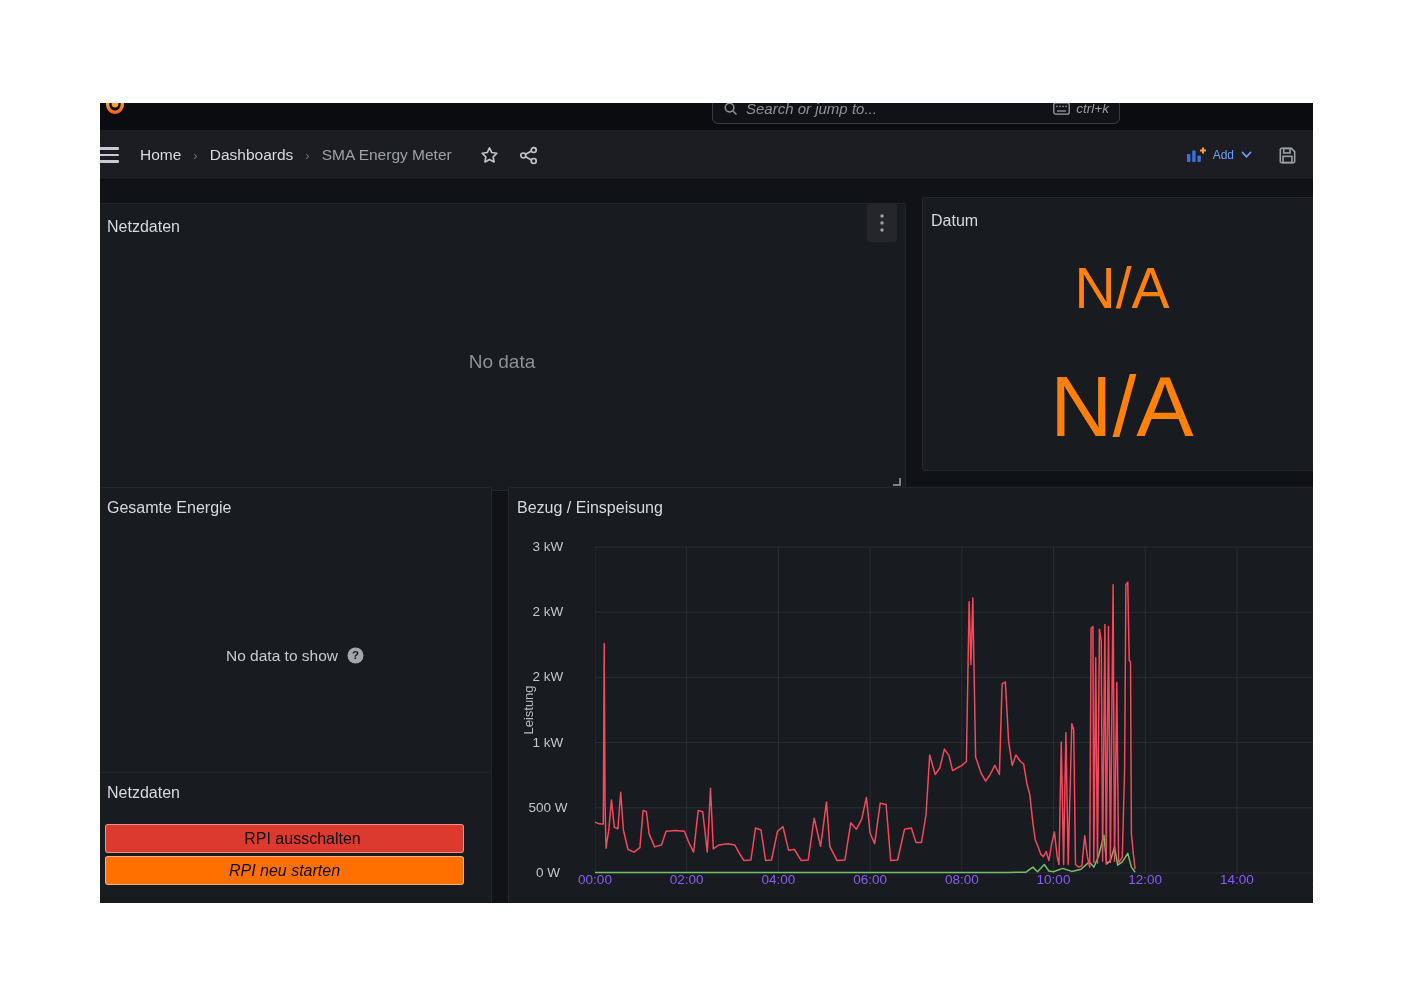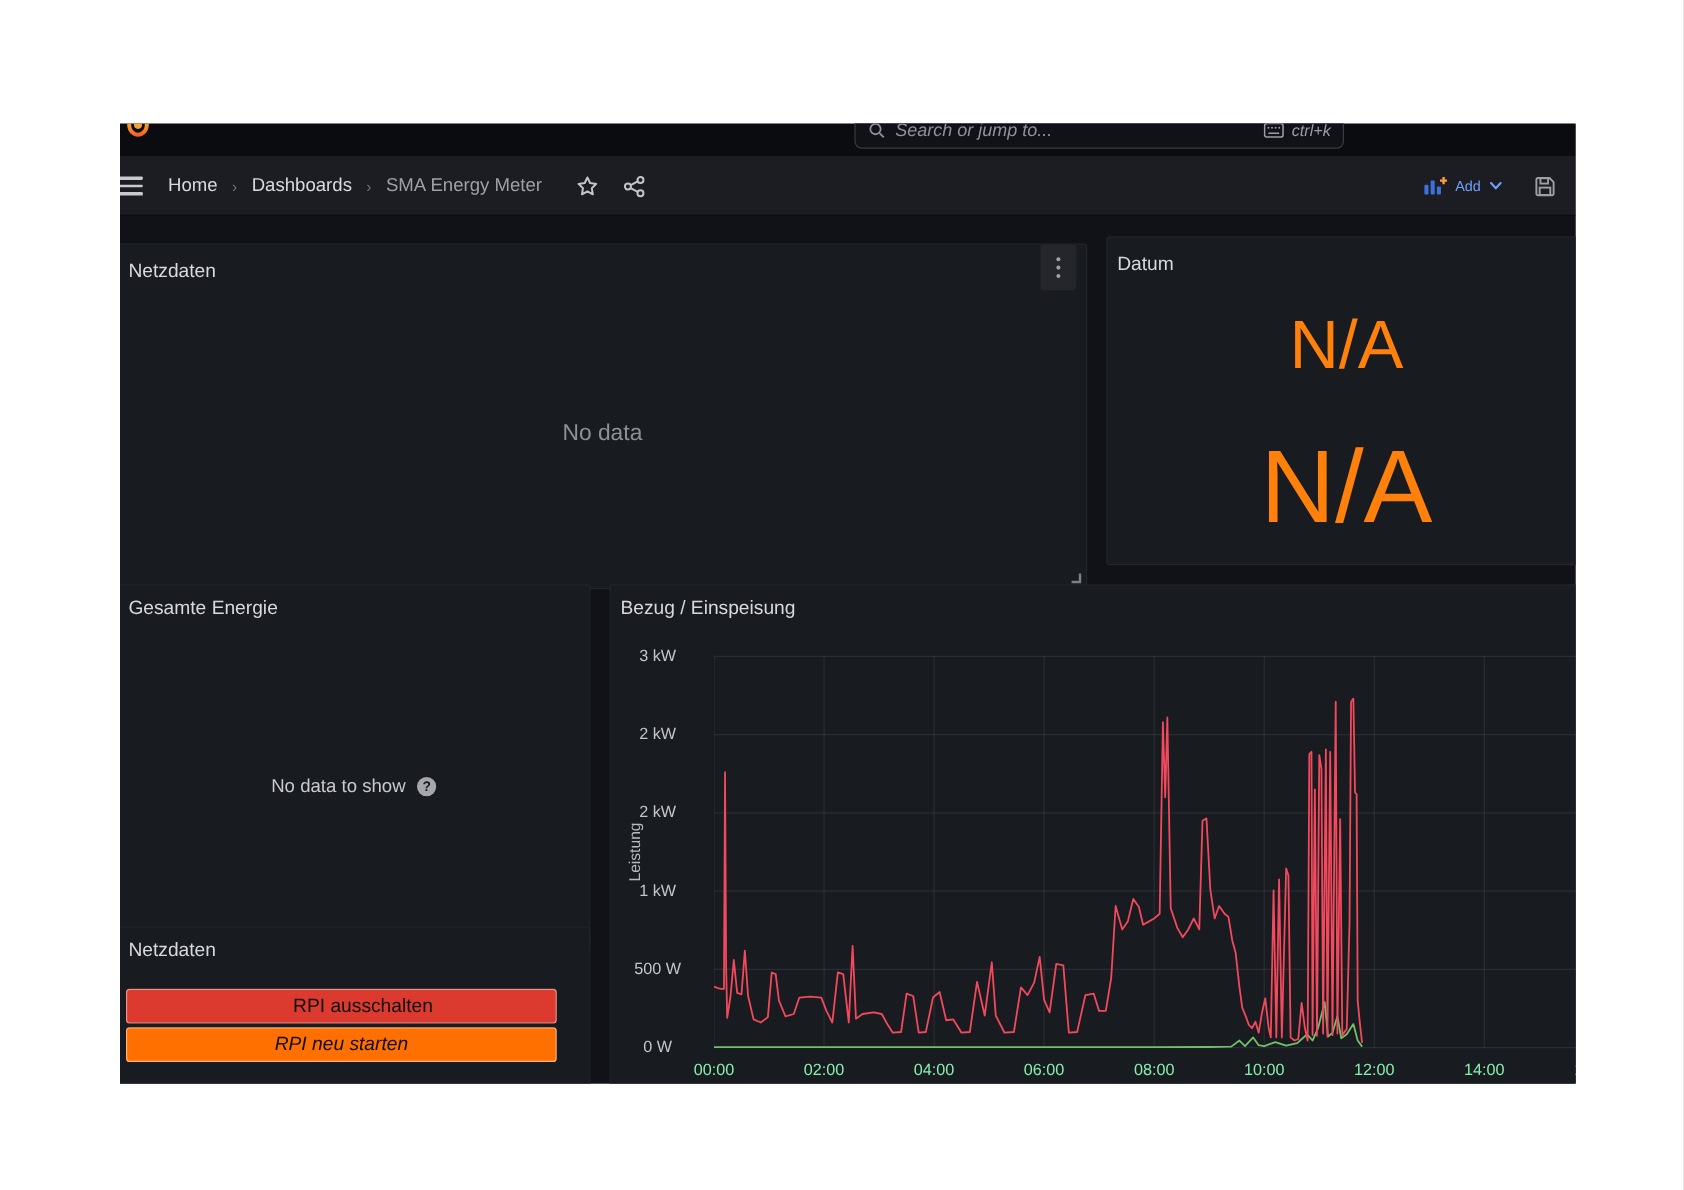--- a/index.html
+++ b/index.html
@@ -77,21 +77,21 @@
     color:#0e0e0e; font-size:16px; cursor:pointer;
   }
   .ctrl-btn.b0 { top:51px; }
   .ctrl-btn.b1 { top:83px;font-style:italic; }
 
   
   .chart-wrap { position:absolute; left:0; top:0; width:100%; height:100%; }
   .chart-svg { position:absolute; left:86px; top:57px; }
   .chart-plot-hit { position:absolute; left:86px; top:57px; width:719px; height:334px; cursor:crosshair; }
   .tick-y { position:absolute; left:0; width:78px; text-align:center; color:#c4c5cd; font-size:13.5px; line-height:16px; }
-  .tick-x { position:absolute; top:396px; transform:translateX(-50%); color:#86efac; font-size:13.5px; line-height:16px; white-space:nowrap; }
+  .tick-x { position:absolute; top:384px; transform:translateX(-50%); color:#8b5cf6; font-size:13.5px; line-height:16px; white-space:nowrap; }
   .axis-title {
     position:absolute; left:-40px; top:214px; width:120px; height:16px; text-align:center;
     color:#b9bbc2; font-size:13px; transform:rotate(-90deg);
   }
 </style>
 </head>
 <body>
 
 <div class="page">
   <div class="dashboard">

